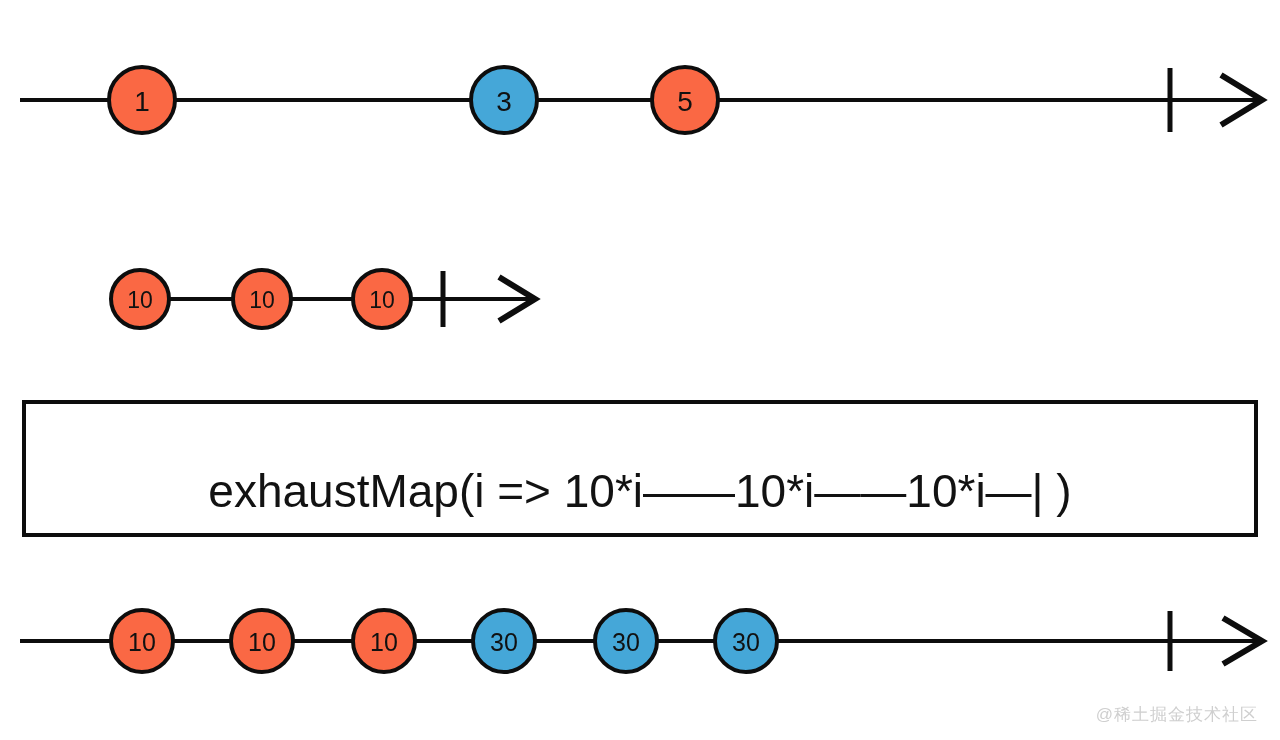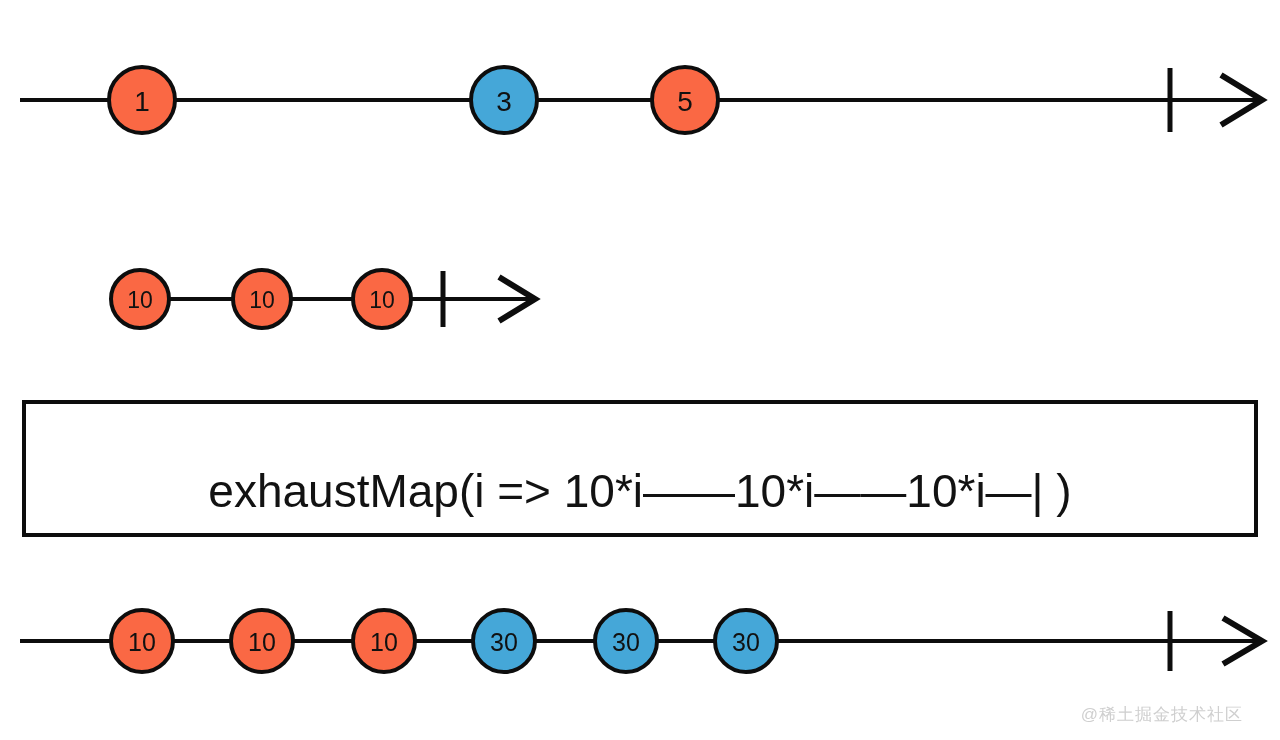--- a/index.html
+++ b/index.html
@@ -73,21 +73,21 @@
     font-family: "Liberation Sans", sans-serif;
     font-size: 46px;
     color: #121212;
     letter-spacing: 0px;
     white-space: pre;
     line-height: 1;
     margin-top: 44px;
   }
   .watermark {
     position: absolute;
-    right: 37px;
+    right: 22px;
     bottom: 14px;
     font-family: "Liberation Sans", sans-serif;
     font-size: 17px;
     color: #cfcfcf;
     user-select: none;
     letter-spacing: 1px;
   }
 </style>
 </head>
 <body>

